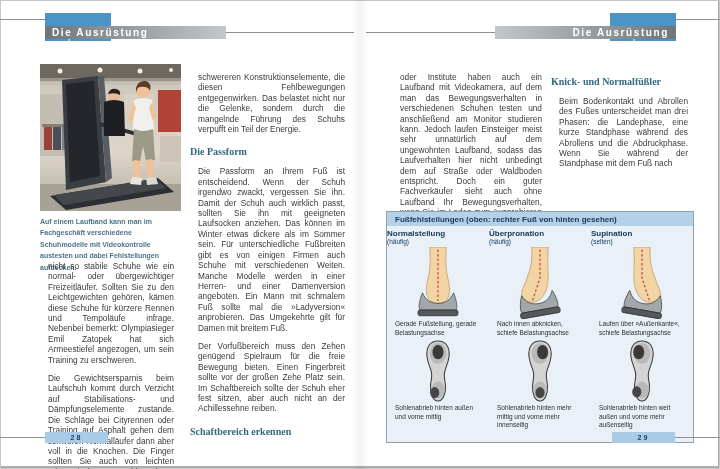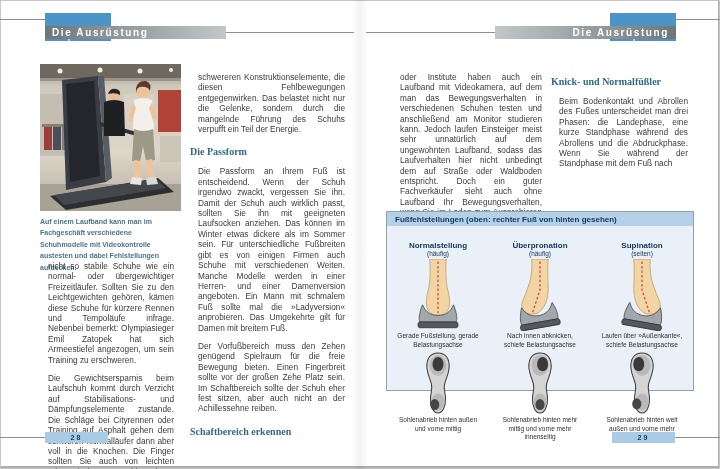--- a/index.html
+++ b/index.html
@@ -23,26 +23,26 @@
   
   .col{position:absolute;}
   .body-text{font-size:8.3px;line-height:10.4px;text-align:justify;}
   .body-text p{margin:8px;}
   .section-heading{font-family:"Liberation Serif",serif;font-weight:bold;color:#336a80;
     font-size:10px;line-height:13px;margin:11px 0 6px 0;text-align:left;}
   .photo-caption{position:absolute;left:40px;top:216px;width:141px;font-size:7px;
     font-weight:bold;color:#4a7389;line-height:11.4px;text-align:left;}
   .photo{position:absolute;left:40px;top:64px;width:141px;height:147px;overflow:hidden;}
   
-  .infobox{position:absolute;left:386px;top:211px;width:308px;height:180px;
+  .infobox{position:absolute;left:386px;top:211px;width:308px;height:232px;
     background:#e9f0f8;border:1px solid #8fa0ae;box-sizing:border-box;}
   .infobox-title{background:#b5d1e8;color:#12365a;font-weight:bold;font-size:8px;
     padding:3px 8px 2px 8px;}
   .infobox-cols{display:flex;}
-  .ib-col{flex:1;text-align:center;padding-top:15px;}
+  .ib-col{flex:1;padding-top:3px;}
   .ib-name{font-weight:bold;font-size:8px;color:#12365a;line-height:9px;}
   .ib-freq{font-size:6.5px;color:#12365a;line-height:8px;margin-bottom:1px;}
   .ib-cap{font-size:6.5px;line-height:8.5px;color:#2e2e2e;margin:1px 8px 2px 8px;}
   .ib-svg{display:block;margin:0 auto;}
 </style>
 </head>
 <body>
 
 <div class="spread">
   <div class="gutter"></div>

